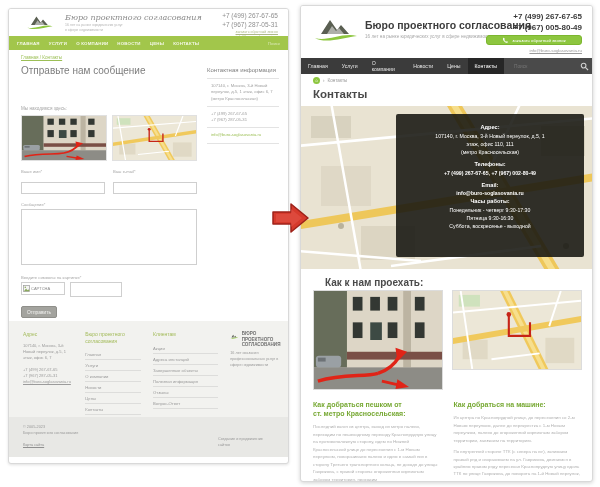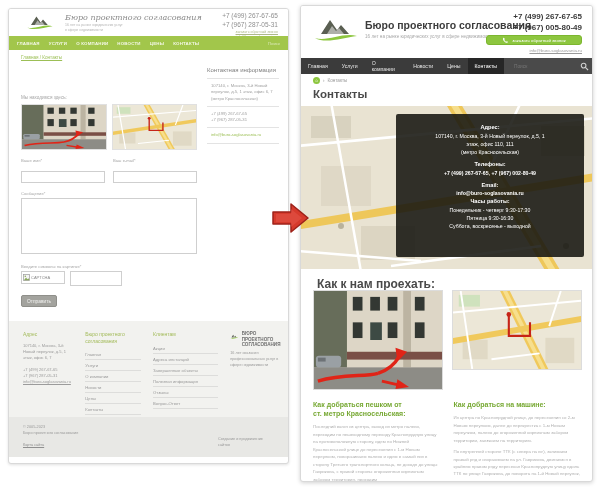--- a/index.html
+++ b/index.html
@@ -69,21 +69,21 @@
   .r-search-zone { margin-left:auto; display:flex; align-items:center; background:#4a4a4a; padding:0 6px 0 10px; width:88px; }
   .r-search-input { flex:1; background:transparent; border:none; outline:none; font-size:4.8px; color:#bdbdbd; }
   .r-search-btn { width:12px; height:12px; display:flex; align-items:center; justify-content:center; }
   .r-breadcrumb { position:absolute; top:71px; left:12px; display:flex; align-items:center; gap:3px; font-size:4.6px; color:#9a9a9a; }
   .r-home { width:7px; height:7px; border-radius:50%; background:#8dc63f; color:#fff; font-size:4.5px; display:flex; align-items:center; justify-content:center; }
   .r-h1 { position:absolute; top:82px; left:12px; font-size:11.5px; font-weight:bold; color:#4a4a4a; }
   .r-map { position:absolute; top:100px; left:0; right:0; height:163px; overflow:hidden; }
   .r-infobox { position:absolute; top:108px; left:95px; width:188px; height:143px; background:rgba(22,22,16,.88); border-radius:2px; color:#fff; text-align:center; padding:9px 8px 0 8px; font-size:5.2px; line-height:1.55; }
   .r-infobox b { font-size:5.6px; }
   .r-infobox .gap { height:4px; }
-  .r-route-title { position:absolute; top:271px; left:16px; font-size:12px; font-weight:bold; color:#4a4a4a; }
+  .r-route-title { position:absolute; top:271px; left:24px; font-size:10px; font-weight:bold; color:#4a4a4a; }
   .r-imgs { position:absolute; top:284px; left:12px; right:10px; display:flex; gap:9px; align-items:flex-start; }
   .r-imgs .imgbox { border:1px solid #dcdcdc; }
   .r-cols { position:absolute; top:394px; left:12px; right:10px; display:flex; gap:12px; }
   .r-col { width:50%; }
   .r-col-h { font-size:7px; font-weight:bold; color:#76a832; line-height:1.3; margin-bottom:5px; }
   .r-col-p { font-size:4.4px; color:#b0b0b0; line-height:1.7; margin-bottom:4px; }
 
   .imgbox { display:block; }
   svg { display:block; }
 
@@ -191,20 +191,21 @@
     <span class="l-nav-item">О КОМПАНИИ</span>
     <span class="l-nav-item">НОВОСТИ</span>
     <span class="l-nav-item">ЦЕНЫ</span>
     <span class="l-nav-item">КОНТАКТЫ</span>
     <span class="l-nav-search">Поиск</span>
   </div>
 
   <div class="l-breadcrumb">Главная / Контакты</div>
 
   <div class="l-main">
+    <div class="l-h1">Отправьте нам сообщение</div>
     <div class="l-maplabel">Мы находимся здесь:</div>
     <div class="l-imgs">
       <svg class="imgbox" width="86" height="46">
           <use href="#sym-photo"></use>
         </svg>
       <svg class="imgbox" width="85" height="46">
           <use href="#sym-map"></use>
         </svg>
     </div>
     <div class="l-form-row">

